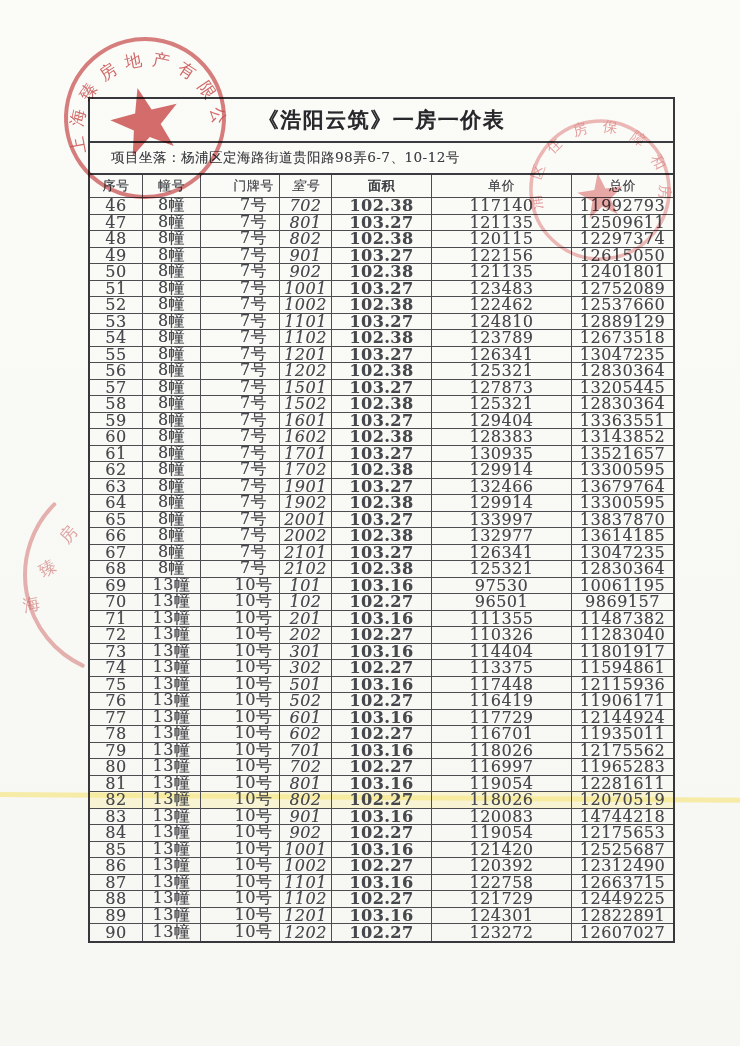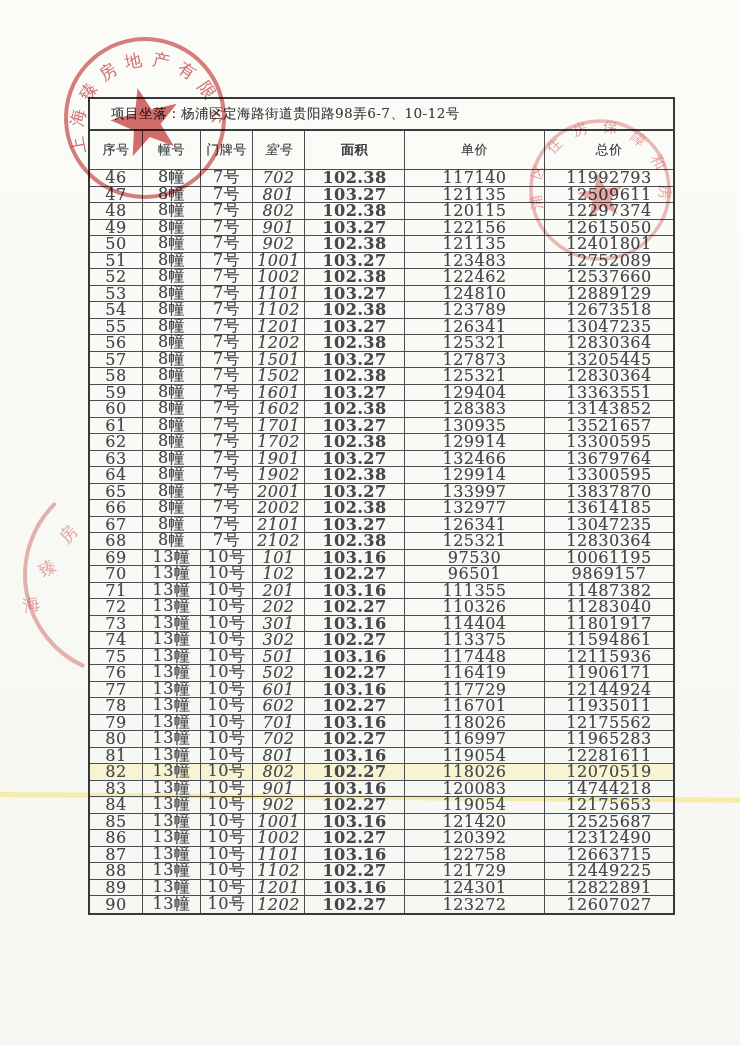--- a/index.html
+++ b/index.html
@@ -25,30 +25,30 @@
     border-bottom:2px solid #393b3f;
     font-family:"DejaVu Sans","Liberation Sans",sans-serif;
     font-weight:bold;font-size:21px;color:#26282b;letter-spacing:1.5px;
   }
   .loc-row{
     height:30px;display:flex;align-items:center;
     border-bottom:2px solid #393b3f;
     font-size:13.5px;color:#3b3e42;padding-left:21px;letter-spacing:0.5px;
   }
   .thead,.tr{display:flex;width:100%;box-sizing:border-box;}
-  .thead{height:39px;border-bottom:1px solid #4a4c50;font-size:13px;color:#3d4044;}
+  .thead{height:23px;border-bottom:1px solid #4a4c50;font-size:13px;color:#3d4044;}
   .tr{height:16.5px;border-bottom:1px solid #4b4d51;font-size:16px;}
   .tr:last-child{border-bottom:none;}
   .th,.td{
     display:flex;align-items:center;justify-content:center;
     box-sizing:border-box;border-right:1px solid #4b4d51;
     overflow:hidden;white-space:nowrap;letter-spacing:0.5px;
   }
   .th:last-child,.td:last-child{border-right:none;}
-  .c0{width:53px;} .c1{width:58px;} .c2{width:52px;} .c3{width:52px;font-style:italic;}
+  .c0{width:53px;} .c1{width:58px;} .c2{width:52px;margin-left:27px;} .c3{width:52px;font-style:italic;}
   .c4{width:100px;font-weight:bold;} .c5{width:140px;} .c6{flex:1;}
   .tr.hl{background:rgba(250,236,150,0.35);}
 
   
   .yellow-line{
     position:absolute;left:-4px;top:792px;width:760px;height:5px;
     background:rgba(245,224,90,0.50);
     transform:rotate(0.45deg);transform-origin:left center;
     border-radius:3px;pointer-events:none;
   }
@@ -68,20 +68,21 @@
   .frag-2{left:8px;top:128px;transform:rotate(-12deg);}
 </style>
 </head>
 <body>
 
 <div class="page">
 
   <div class="yellow-line"></div>
 
   <div class="doc">
+    <div class="title-row">《浩阳云筑》一房一价表</div>
     <div class="loc-row">
       <span>项目坐落：</span>
       <span>杨浦区定海路街道贵阳路98弄6-7、10-12号</span>
     </div>
     <div class="thead">
       <div class="th c0">序号</div>
       <div class="th c1">幢号</div>
       <div class="th c2">门牌号</div>
       <div class="th c3">室号</div>
       <div class="th c4">面积</div>

